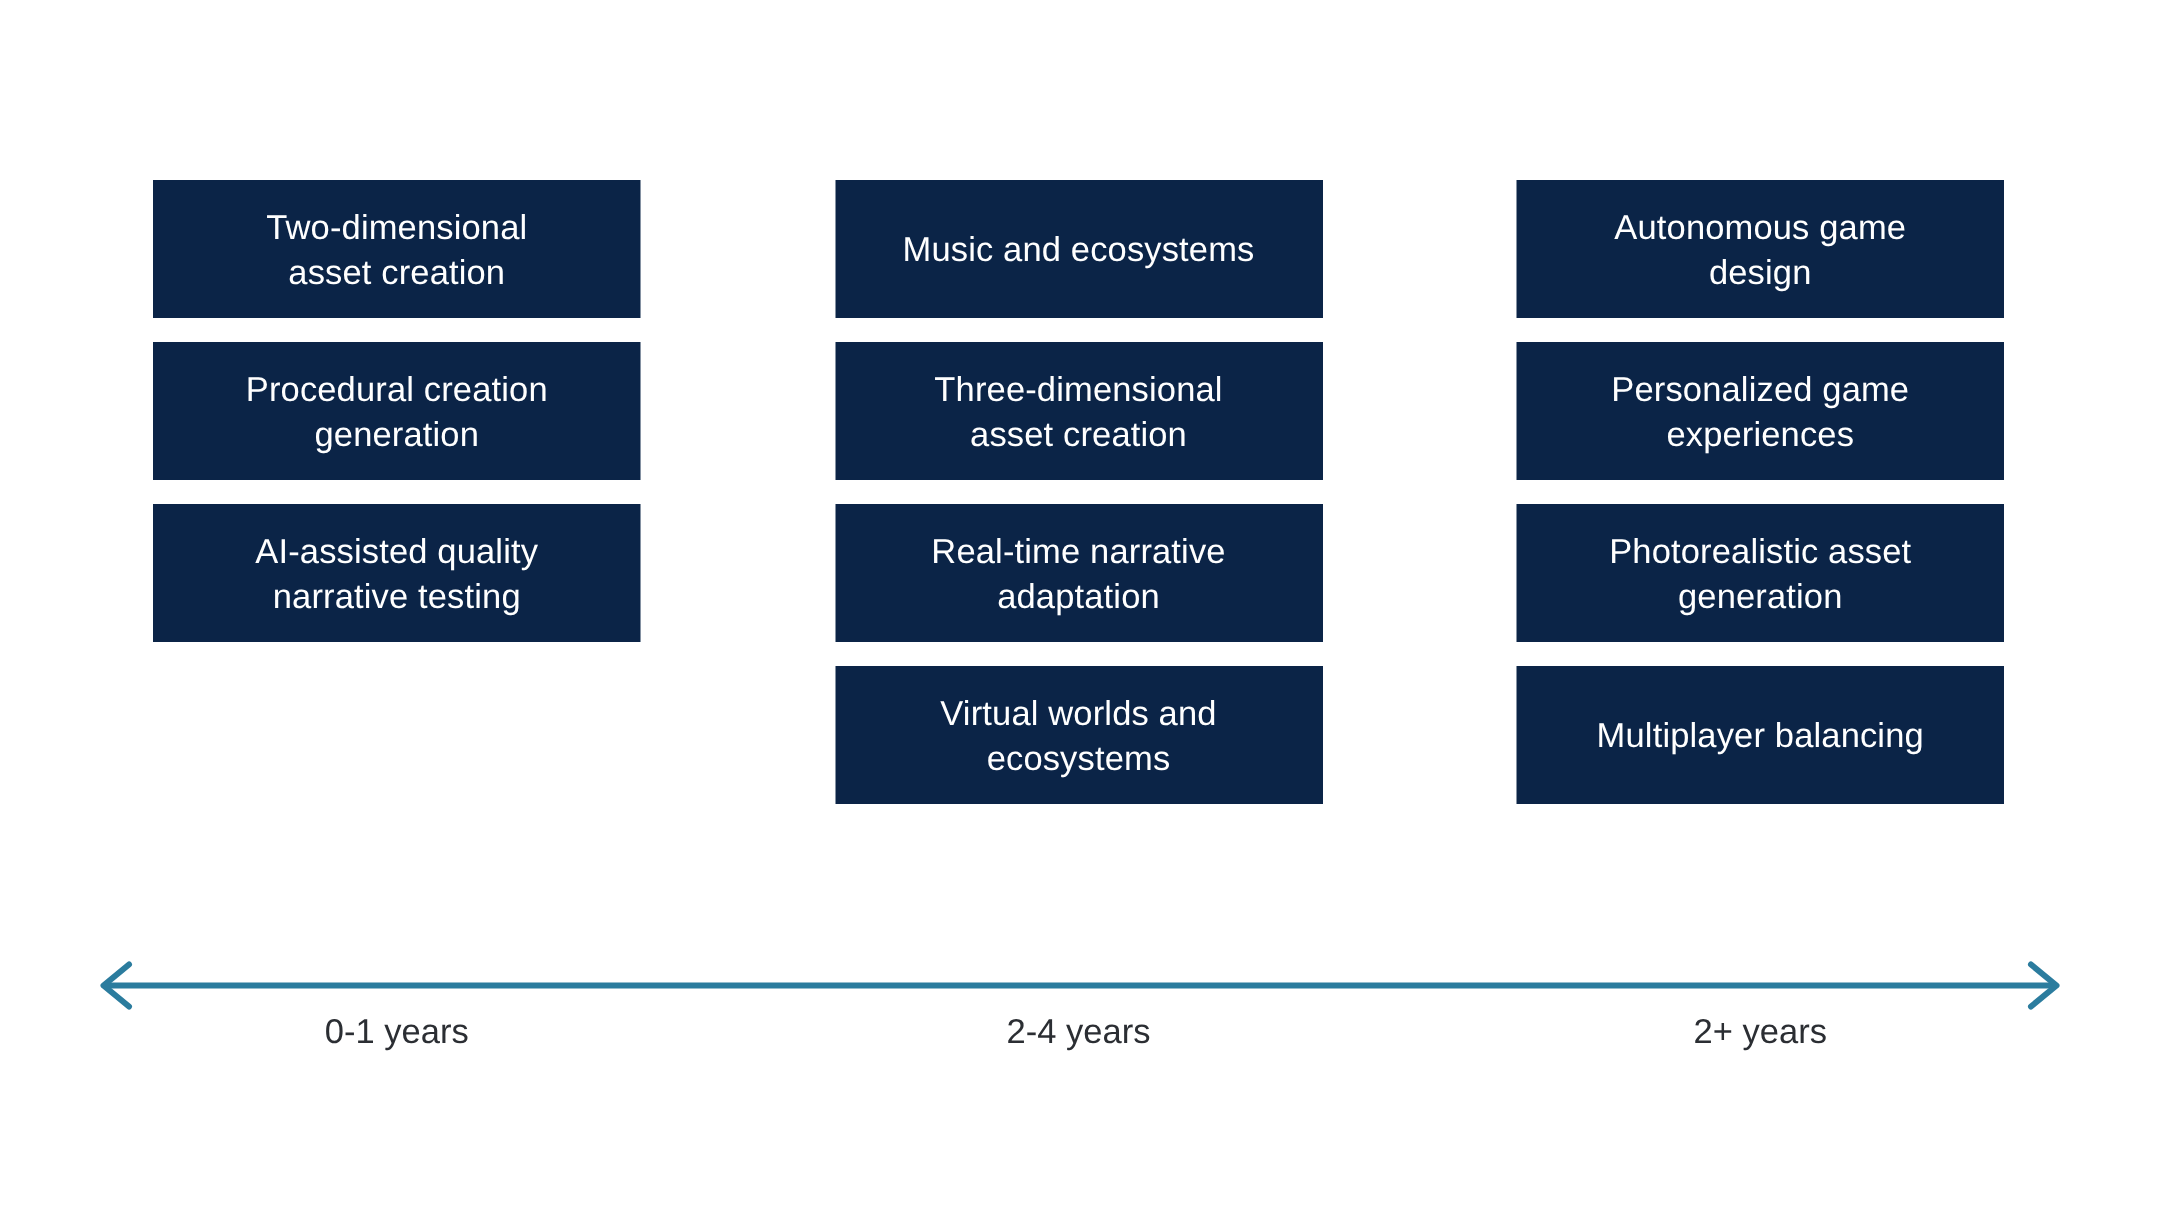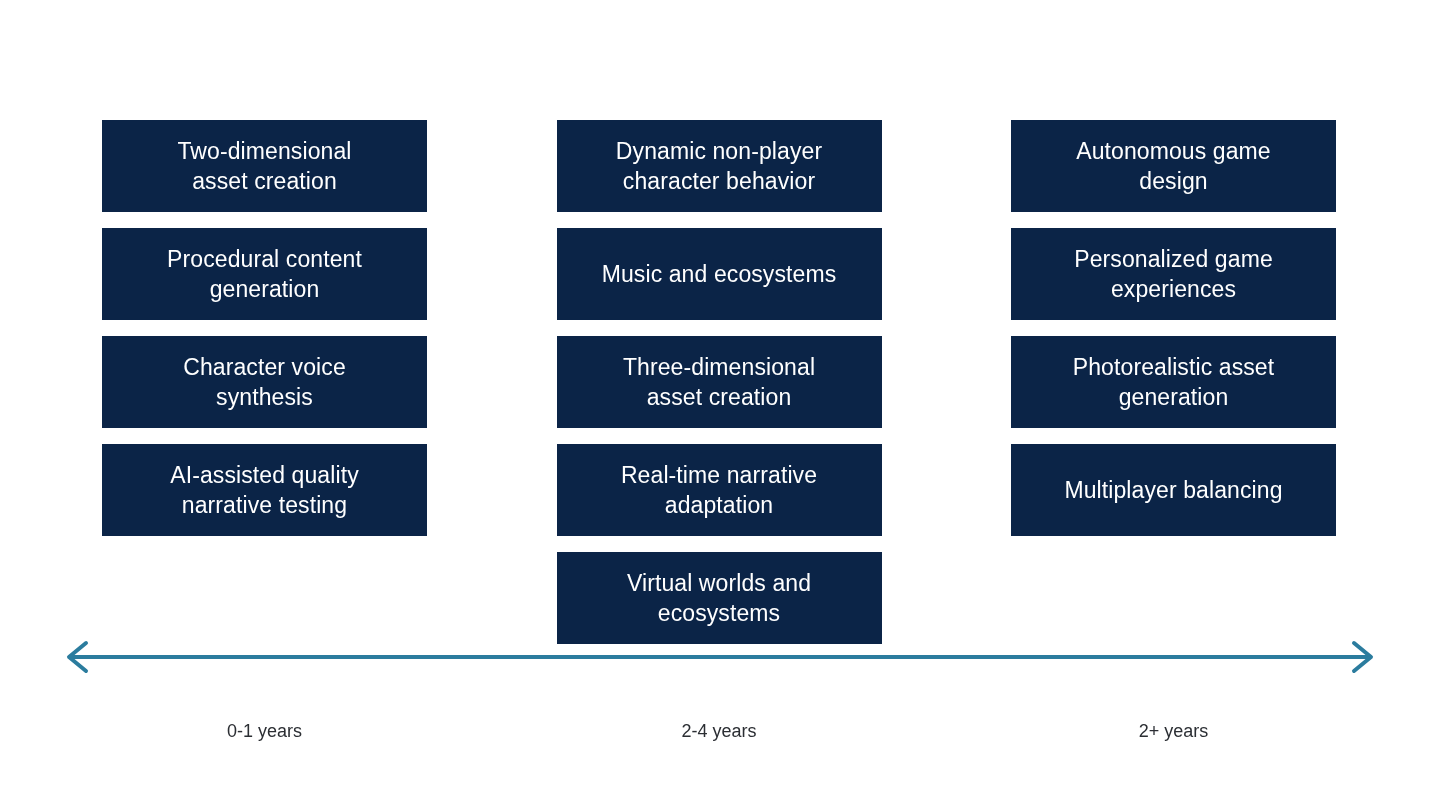--- a/index.html
+++ b/index.html
@@ -82,58 +82,49 @@
     top: 670px;
     width: 1234px;
     display: flex;
     justify-content: space-between;
   }
 
   .axis-label {
     width: 325px;
     text-align: center;
     font-family: "Liberation Sans", sans-serif;
-    font-size: 18px;
+    font-size: 23px;
     line-height: 34px;
     color: #2b2e33;
     font-weight: 400;
-    margin-top: 44px;
   }
 </style>
 </head>
 <body>
 
 <div class="canvas">
 
   <div class="columns">
 
     <div class="column">
       <div class="card">
         <span class="card-label">Two-dimensional
 asset creation</span>
       </div>
       <div class="card">
-        <span class="card-label">Procedural content
+        <span class="card-label">Procedural creation
 generation</span>
-      </div>
-      <div class="card">
-        <span class="card-label">Character voice
-synthesis</span>
       </div>
       <div class="card">
         <span class="card-label">AI-assisted quality
 narrative testing</span>
       </div>
     </div>
 
     <div class="column">
-      <div class="card">
-        <span class="card-label">Dynamic non-player
-character behavior</span>
-      </div>
       <div class="card">
         <span class="card-label">Music and ecosystems</span>
       </div>
       <div class="card">
         <span class="card-label">Three-dimensional
 asset creation</span>
       </div>
       <div class="card">
         <span class="card-label">Real-time narrative
 adaptation</span>

